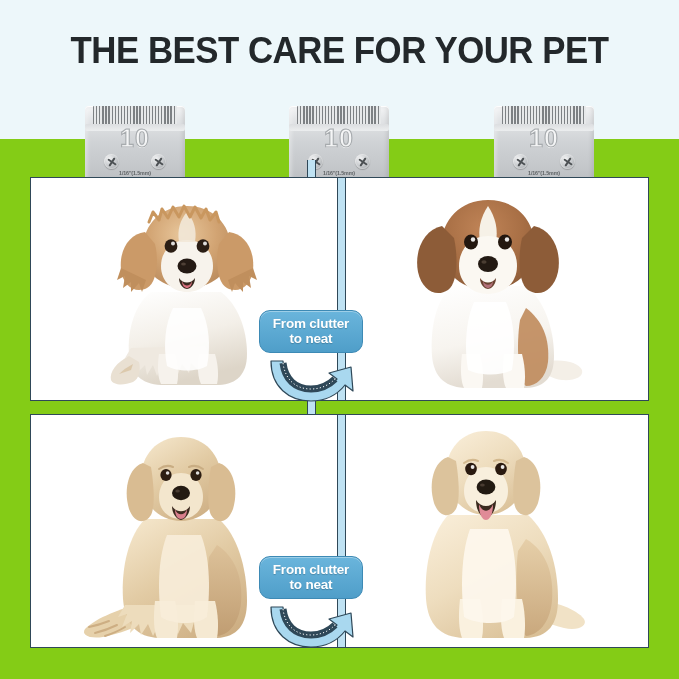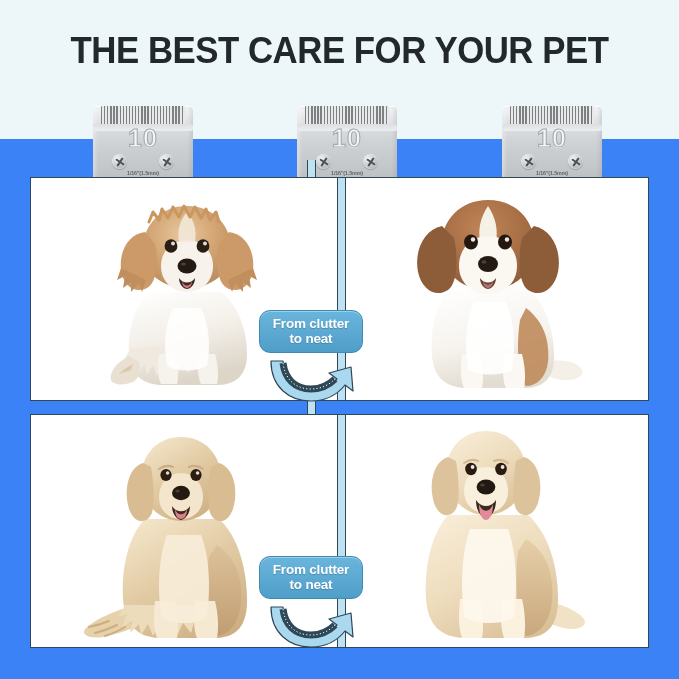--- a/index.html
+++ b/index.html
@@ -8,21 +8,21 @@
     width: 679px;
     height: 679px;
     overflow: hidden;
     font-family: "Liberation Sans", sans-serif;
   }
 
   #poster {
     position: relative;
     width: 679px;
     height: 679px;
-    background: #3b82f6;
+    background: #84cc16;
     overflow: hidden;
     padding-left: 43px;
   }
 
   
   .top-band {
     position: absolute;
     left: 0; top: 0;
     width: 679px;
     height: 139px;
@@ -50,21 +50,21 @@
     width: 100px;
     height: 82px;
     top: 94px;
   }
   .blade.b1 { left: 85px; }
   .blade.b2 { left: 289px; }
   .blade.b3 { left: 494px; }
 
   .blade-body {
     position: absolute;
-    left: 8px; top: 12px;
+    left: 0; top: 12px;
     width: 100px;
     height: 88px;
     border-radius: 4px 4px 16px 16px;
     background: linear-gradient(180deg,
         #f4f5f6 0%, #e2e4e6 16%, #cfd2d5 42%,
         #c4c7ca 70%, #b9bcbf 90%, #aeb1b4 100%);
     box-shadow: inset 0 1px 0 #fdfdfd, inset -2px 0 4px rgba(0,0,0,.10),
                 inset 2px 0 4px rgba(255,255,255,.45);
   }
   .blade-teeth {

